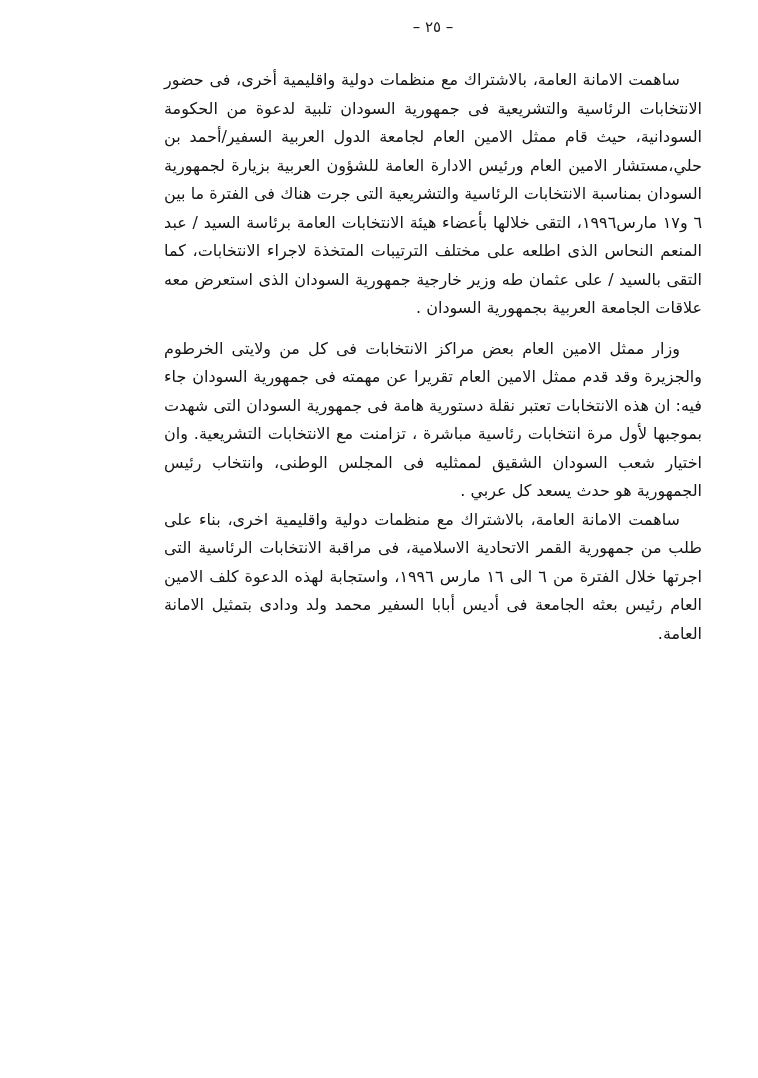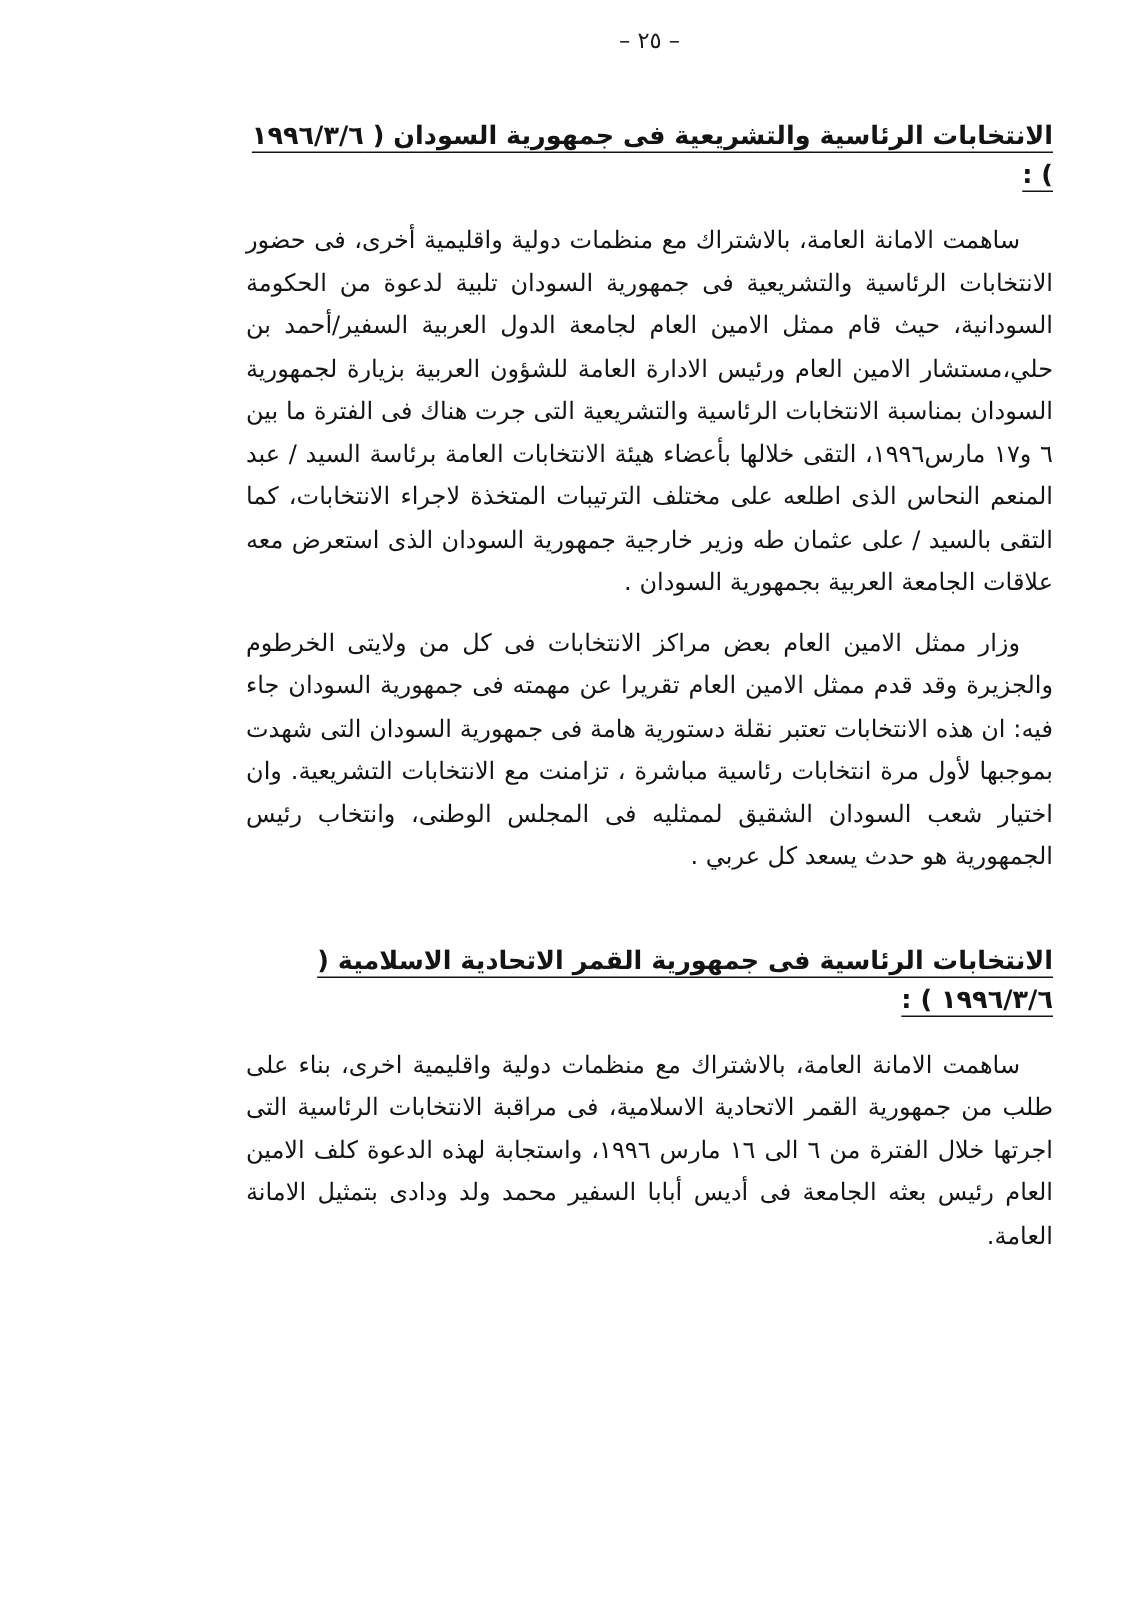--- a/index.html
+++ b/index.html
@@ -58,23 +58,21 @@
   }
 </style>
 </head>
 <body>
 
 <div class="page">
 
   <div class="page-number">– ٢٥ –</div>
 
 
-  <h2 class="heading">الانتخابات الرئاسية والتشريعية فى جمهورية السودان ( ١٩٩٦/٣/٦ ) :</h2>
 
   <p class="para">ساهمت الامانة العامة، بالاشتراك مع منظمات دولية واقليمية أخرى، فى حضور الانتخابات الرئاسية والتشريعية فى جمهورية السودان تلبية لدعوة من الحكومة السودانية، حيث قام ممثل الامين العام لجامعة الدول العربية السفير/أحمد بن حلي،مستشار الامين العام ورئيس الادارة العامة للشؤون العربية بزيارة لجمهورية السودان بمناسبة الانتخابات الرئاسية والتشريعية التى جرت هناك فى الفترة ما بين ٦ و١٧ مارس١٩٩٦، التقى خلالها بأعضاء هيئة الانتخابات العامة برئاسة السيد / عبد المنعم النحاس الذى اطلعه على مختلف الترتيبات المتخذة لاجراء الانتخابات، كما التقى بالسيد / على عثمان طه وزير خارجية جمهورية السودان الذى استعرض معه علاقات الجامعة العربية بجمهورية السودان .</p>
 
   <p class="para tight">وزار ممثل الامين العام بعض مراكز الانتخابات فى كل من ولايتى الخرطوم والجزيرة وقد قدم ممثل الامين العام تقريرا عن مهمته فى جمهورية السودان جاء فيه: ان هذه الانتخابات تعتبر نقلة دستورية هامة فى جمهورية السودان التى شهدت بموجبها لأول مرة انتخابات رئاسية مباشرة ، تزامنت مع الانتخابات التشريعية. وان اختيار شعب السودان الشقيق لممثليه فى المجلس الوطنى، وانتخاب رئيس الجمهورية هو حدث يسعد كل عربي .</p>
 
-  <h2 class="heading">الانتخابات الرئاسية فى جمهورية القمر الاتحادية الاسلامية ( ١٩٩٦/٣/٦ ) :</h2>
 
   <p class="para tight">ساهمت الامانة العامة، بالاشتراك مع منظمات دولية واقليمية اخرى، بناء على طلب من جمهورية القمر الاتحادية الاسلامية، فى مراقبة الانتخابات الرئاسية التى اجرتها خلال الفترة من ٦ الى ١٦ مارس ١٩٩٦، واستجابة لهذه الدعوة كلف الامين العام رئيس بعثه الجامعة فى أديس أبابا السفير محمد ولد ودادى بتمثيل الامانة العامة.</p>
 
 </div>
 
 </body></html>

